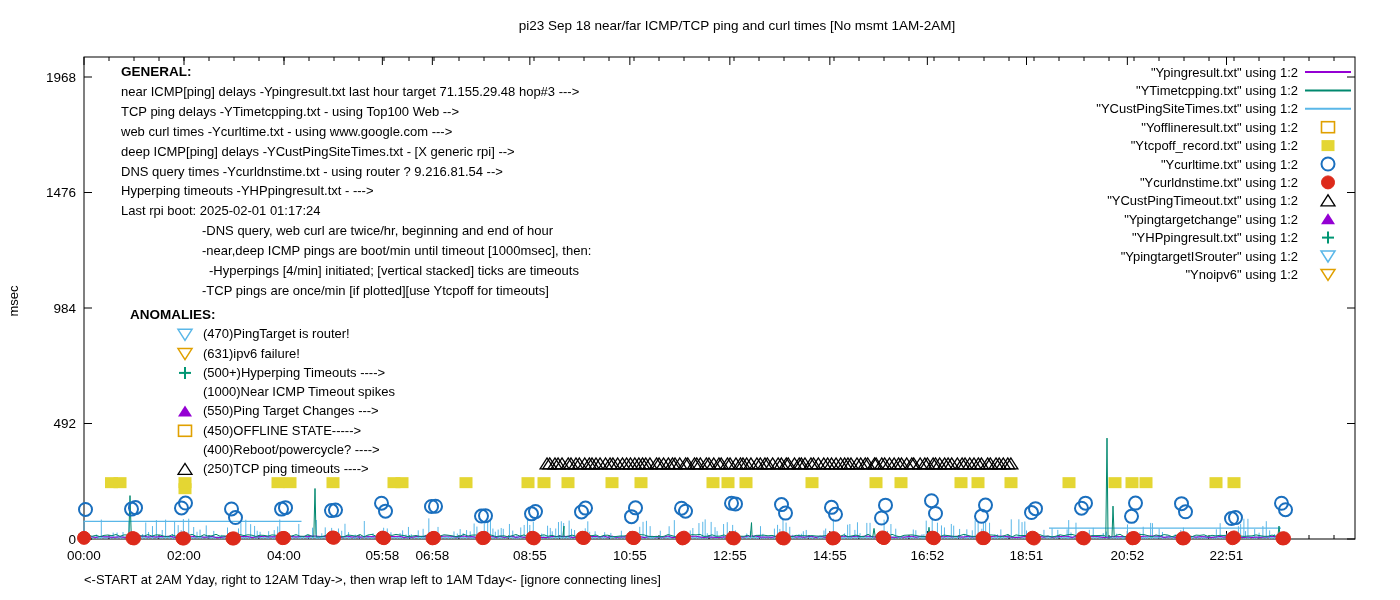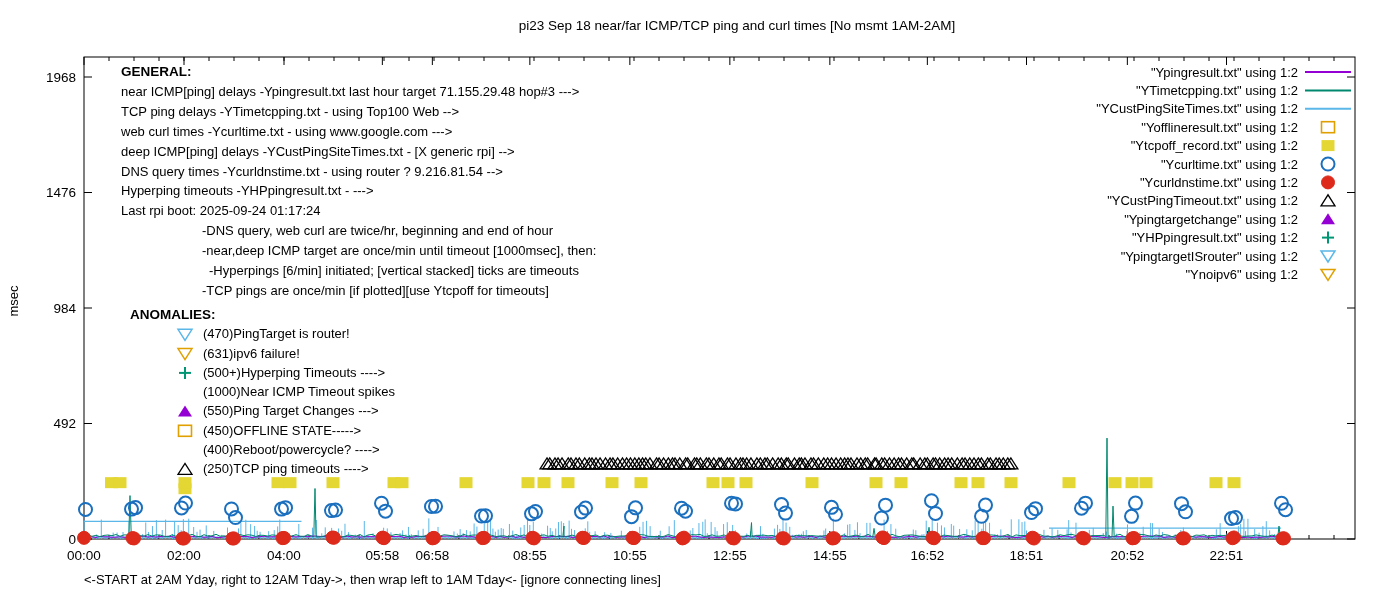--- a/index.html
+++ b/index.html
@@ -29,24 +29,24 @@
   <div id="ylabel" class="abs">msec</div>
 
   <div id="general" class="abs">
     <div class="hd">GENERAL:</div>
     <div>near ICMP[ping] delays -Ypingresult.txt last hour target 71.155.29.48 hop#3 ---&gt;</div>
     <div>TCP ping delays -YTimetcpping.txt - using Top100 Web --&gt;</div>
     <div>web curl times -Ycurltime.txt - using www.google.com ---&gt;</div>
     <div>deep ICMP[ping] delays -YCustPingSiteTimes.txt -  [X generic rpi] --&gt;</div>
     <div>DNS query times -Ycurldnstime.txt - using router ? 9.216.81.54 --&gt;</div>
     <div>Hyperping timeouts -YHPpingresult.txt - ---&gt;</div>
-    <div>Last rpi boot: 2025-09-24 01:17:24</div>
+    <div>Last rpi boot: 2025-02-01 01:17:24</div>
     <div class="ind1">-DNS query, web curl are twice/hr, beginning and end of hour</div>
-    <div class="ind1">-near,deep ICMP target are once/min until timeout [1000msec], then:</div>
-    <div class="ind2">-Hyperpings [6/min] initiated; [vertical stacked] ticks are timeouts</div>
+    <div class="ind1">-near,deep ICMP pings are boot/min until timeout [1000msec], then:</div>
+    <div class="ind2">-Hyperpings [4/min] initiated; [vertical stacked] ticks are timeouts</div>
     <div class="ind1">-TCP pings are once/min  [if plotted][use Ytcpoff for timeouts]</div>
   </div>
 
   <div id="anoms" class="abs">
     <div class="hd">ANOMALIES:</div>
     <div class="row">(470)PingTarget is router!</div>
     <div class="row">(631)ipv6 failure!</div>
     <div class="row">(500+)Hyperping Timeouts ----&gt;</div>
     <div class="row">(1000)Near ICMP Timeout spikes</div>
     <div class="row">(550)Ping Target Changes ---&gt;</div>

